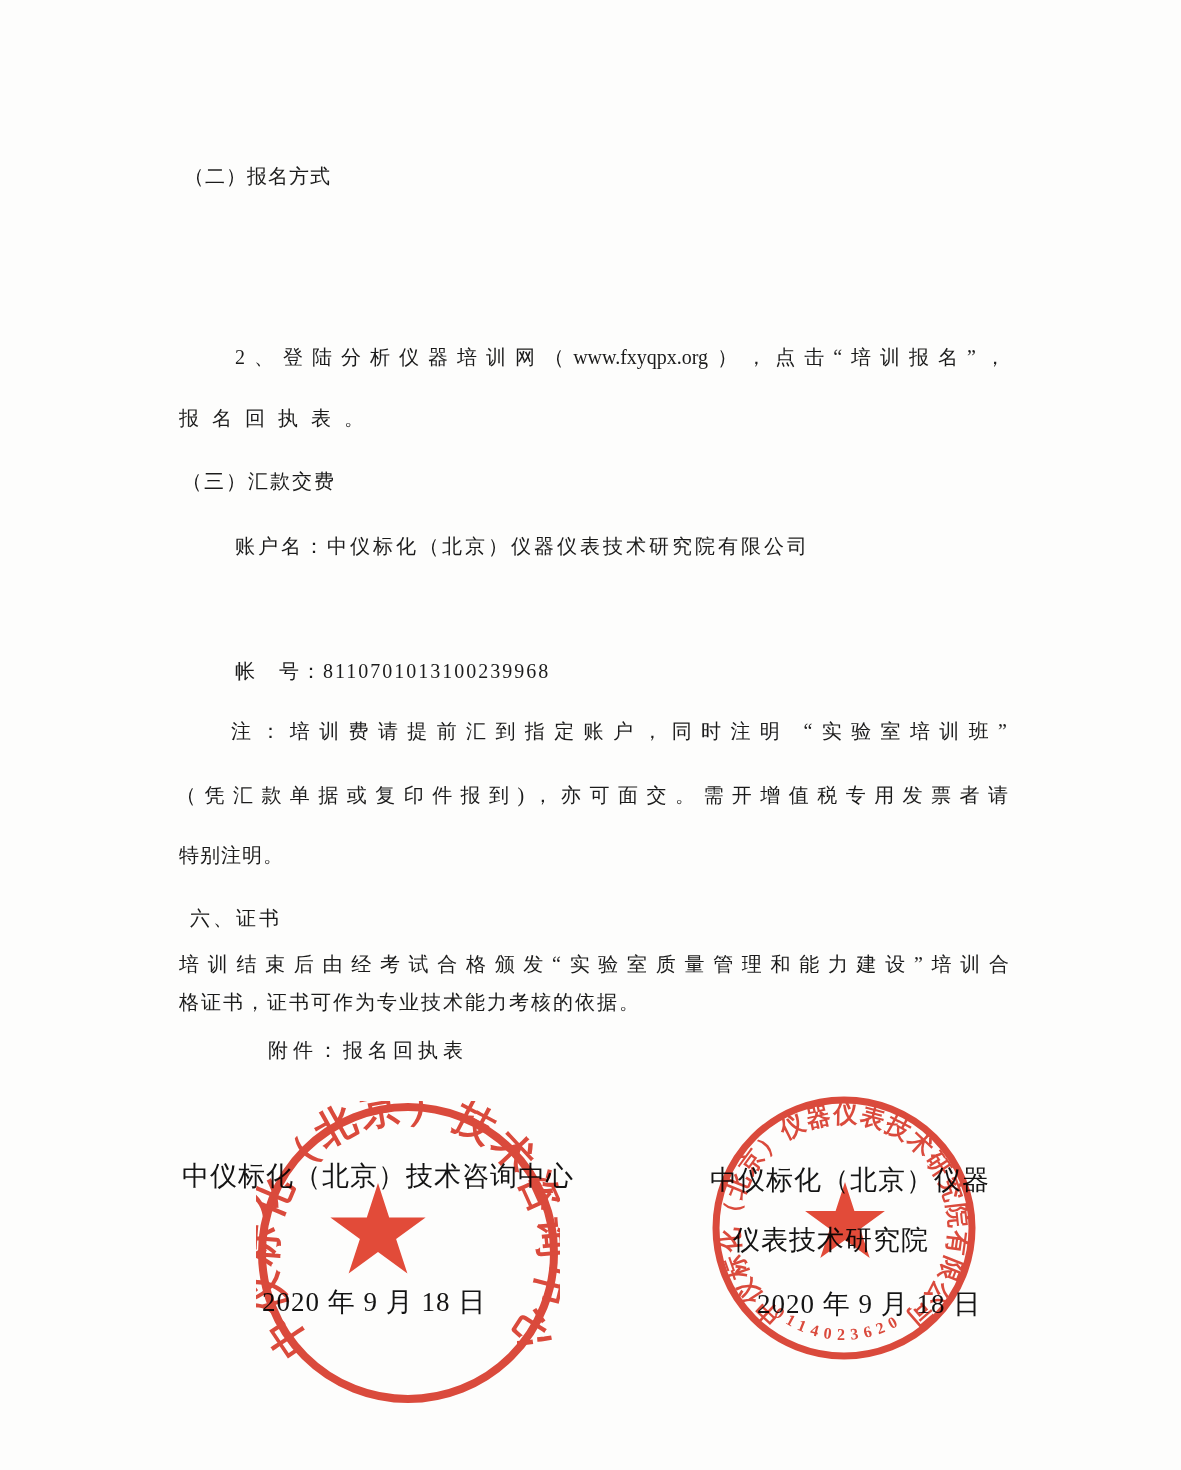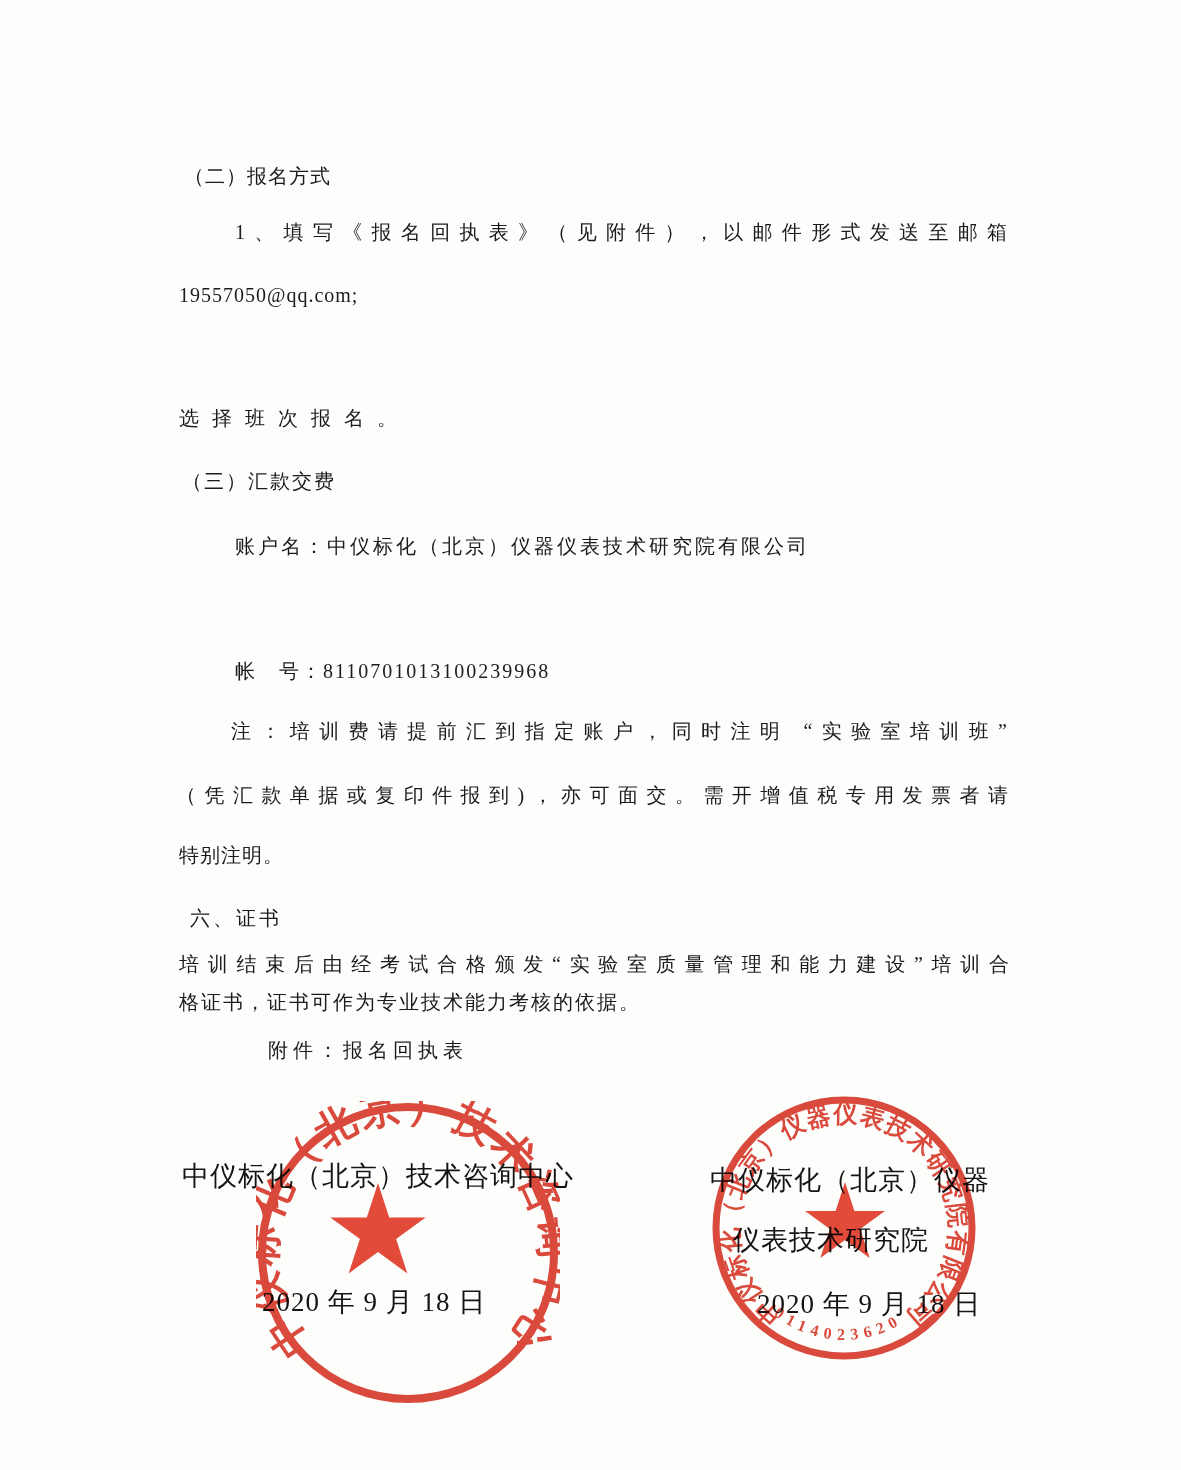--- a/index.html
+++ b/index.html
@@ -67,23 +67,22 @@
     font-weight:600;
     fill:#d93a2b;
   }
 </style>
 </head>
 <body>
 
 <div class="page">
 
   <div class="ln ln1">（二）报名方式</div>
-  <div class="ln ln2 jl">1、填写《报名回执表》（见附件），以邮件形式发送至邮箱</div>
-  <div class="ln ln3">19557050@qq.com;</div>
-  <div class="ln ln5">选择班次报名。</div>
+  <div class="ln ln4 jl">2、登陆分析仪器培训网（www.fxyqpx.org），点击“培训报名”，</div>
+  <div class="ln ln5">报名回执表。</div>
   <div class="ln ln6">（三）汇款交费</div>
   <div class="ln ln7">账户名：中仪标化（北京）仪器仪表技术研究院有限公司</div>
   <div class="ln ln9">帐　号：8110701013100239968</div>
   <div class="ln ln10 jl">注：培训费请提前汇到指定账户，同时注明 “实验室培训班”</div>
   <div class="ln ln11 jl">（凭汇款单据或复印件报到)，亦可面交。需开增值税专用发票者请</div>
   <div class="ln ln12">特别注明。</div>
   <div class="ln ln13">六、证书</div>
   <div class="ln ln14 jl">培训结束后由经考试合格颁发“实验室质量管理和能力建设”培训合</div>
   <div class="ln ln15">格证书，证书可作为专业技术能力考核的依据。</div>
   <div class="ln ln16">附件：报名回执表</div>

